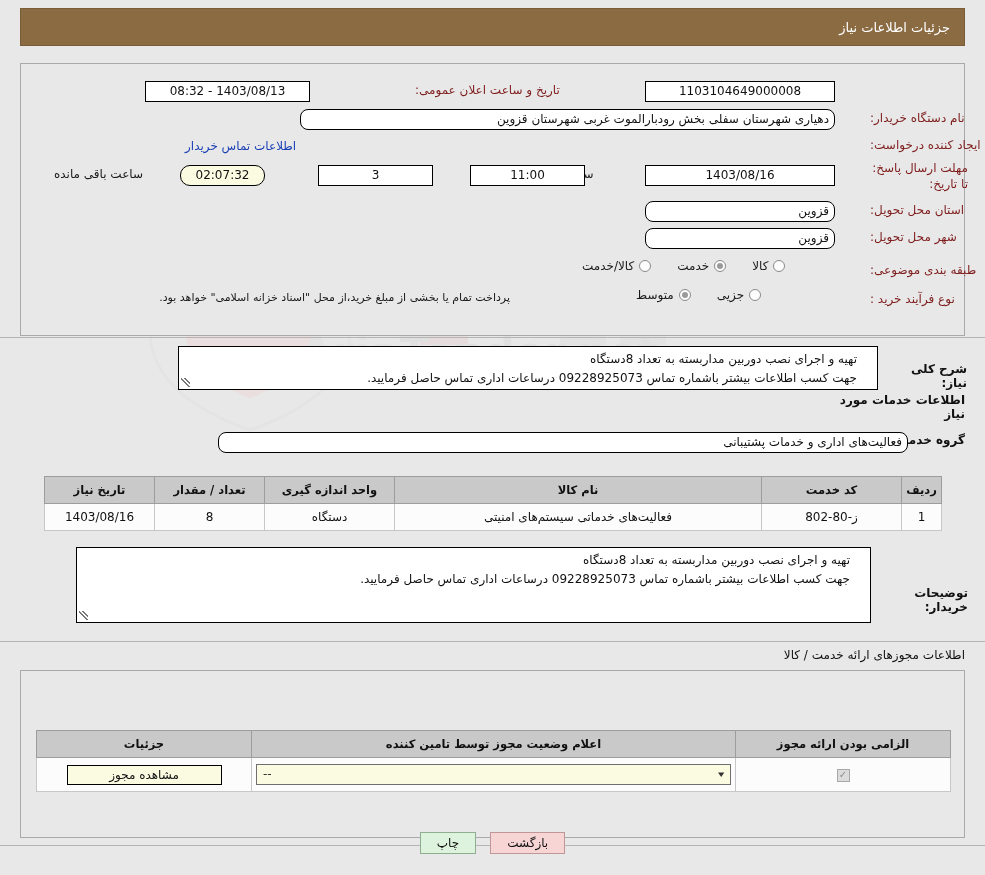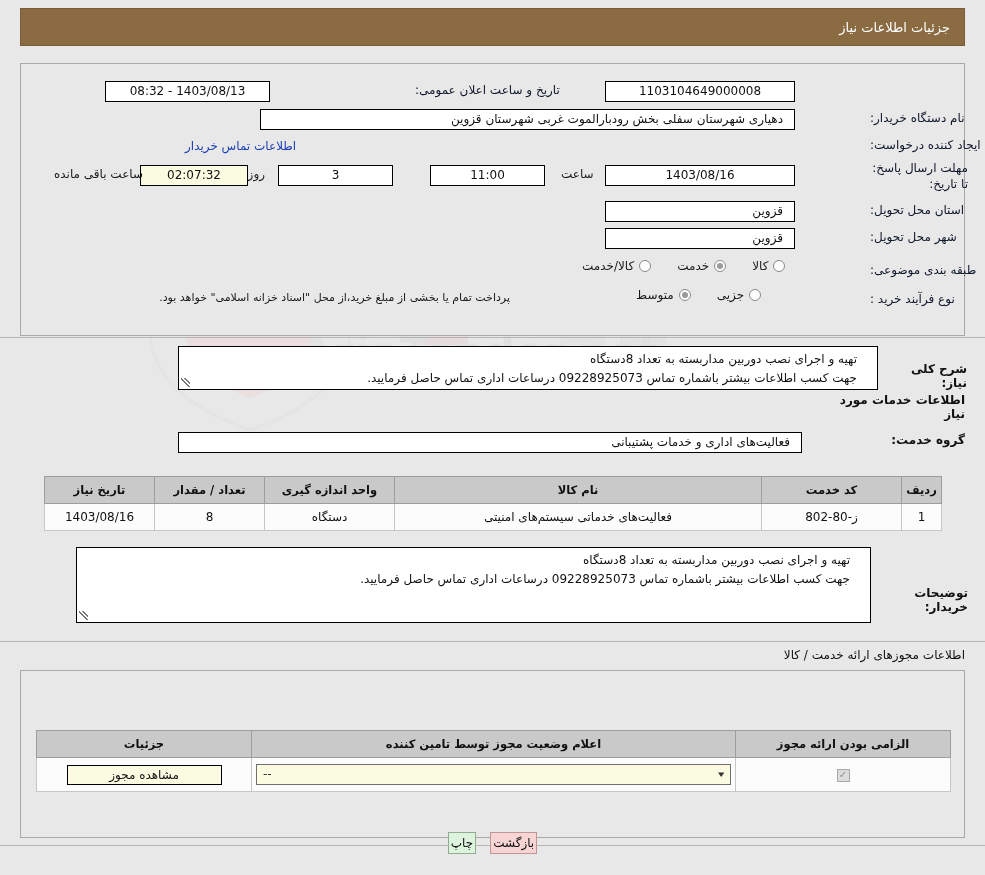--- a/index.html
+++ b/index.html
@@ -62,37 +62,38 @@
   
   .frow {
     position: absolute;
     display: flex;
     align-items: center;
     direction: rtl;
   }
   .lbl {
     text-align: right;
     font-size: 12px;
-    color: #0f172a;
+    color: #7f1d1d;
     line-height: 1.35;
     white-space: pre-line;
   }
   .fld {
     background: #ffffff;
     border: 1px solid #000000;
     height: 21px;
     line-height: 19px;
-    padding: 0 11px;
+    padding: 0 5px;
     font-size: 12px;
     color: #111;
     overflow: hidden;
     white-space: nowrap;
+    margin-left: 40px;
   }
   .fld.center { text-align: center; }
-  .fld.right  { text-align: right; }
+  .fld.right  { text-align: right; border-radius: 8px; }
   .fld.yellow { background: #fbfbe2; }
   .inline-lbl { font-size: 12px; padding: 0 6px; white-space: nowrap; }
   .linkish {
     color: #1a3fb5;
     font-size: 12px;
     text-decoration: none;
     white-space: nowrap;
     cursor: pointer;
   }
   
@@ -203,21 +204,21 @@
     font-size: 12px;
     padding: 2px 10px;
     color: #111;
     cursor: pointer;
     display: inline-block;
   }
   
   .btn {
     border: 1px solid #6b6b6b;
     font-size: 12px;
-    padding: 3px 2px;
+    padding: 3px 16px;
     cursor: pointer;
     color: #111;
   }
   .btn.print  { background: #ddf3dd; border-color: #8fae8f; }
   .btn.back   { background: #f8d5d5; border-color: #c09696; }
   .hr {
     position: absolute;
     border-top: 1px solid #b5b5b5;
     z-index: 1;
   }
@@ -274,21 +275,21 @@
   <a class="linkish" style="position:absolute; left:185px; top:139px; z-index:3;">اطلاعات تماس خریدار</a>
 
   <div class="frow" style="left:868px; top:160px; width:100px; z-index:2;">
     <span class="lbl" style="width:100px;">مهلت ارسال پاسخ: تا تاریخ:</span>
   </div>
   <div class="fld center" style="position:absolute; left:605px; top:165px; width:190px; z-index:2;">1403/08/16</div>
   <span class="inline-lbl" style="position:absolute; left:555px; top:167px; z-index:2;">ساعت</span>
   <div class="fld center" style="position:absolute; left:430px; top:165px; width:115px; z-index:2;">11:00</div>
   <div class="fld center" style="position:absolute; left:278px; top:165px; width:115px; z-index:2;">3</div>
   <span class="inline-lbl" style="position:absolute; left:232px; top:167px; z-index:2;">روز و</span>
-  <div class="fld center yellow" style="position:absolute; left:140px; top:165px; width:108px; z-index:2;">02:07:32</div>
+  <div class="fld center yellow" style="position:absolute; left:140px; top:165px; width:85px; z-index:2;border-radius:10px;">02:07:32</div>
   <span class="inline-lbl" style="position:absolute; left:48px; top:167px; z-index:2;">ساعت باقی مانده</span>
 
   <div class="frow" style="left:870px; top:202px; z-index:2;">
     <span class="lbl">استان محل تحویل:</span>
   </div>
   <div class="fld right" style="position:absolute; left:605px; top:201px; width:190px; z-index:2;">قزوین</div>
 
   <div class="frow" style="left:870px; top:229px; z-index:2;">
     <span class="lbl">شهر محل تحویل:</span>
   </div>
@@ -329,21 +330,21 @@
 
   <div class="hr" style="left:0px; top:337px; width:985px;"></div>
 
   <div class="sec-head" style="left:887px; top:362px; width:80px;">شرح کلی نیاز:</div>
   <div class="tarea" style="position:absolute; left:178px; top:346px; width:700px; height:44px; z-index:2;">تهیه و اجرای نصب دوربین مداربسته به تعداد 8دستگاه
 جهت کسب اطلاعات بیشتر باشماره تماس 09228925073 درساعات اداری تماس حاصل فرمایید.</div>
 
   <div class="sec-head" style="left:825px; top:393px; width:140px;">اطلاعات خدمات مورد نیاز</div>
 
   <div class="sec-head" style="left:880px; top:433px; width:85px;">گروه خدمت:</div>
-  <div class="fld right" style="position:absolute; left:178px; top:432px; width:624px; z-index:2;">فعالیت‌های اداری و خدمات پشتیبانی</div>
+  <div class="fld right" style="position:absolute; left:178px; top:432px; width:690px; z-index:2;">فعالیت‌های اداری و خدمات پشتیبانی</div>
 
   <div class="tbl-wrap" style="left:44px; top:476px; width:898px;">
     <table class="grid">
       <thead>
         <tr>
           <th style="width:40px;">ردیف</th>
           <th style="width:140px;">کد خدمت</th>
           <th>نام کالا</th>
           <th style="width:130px;">واحد اندازه گیری</th>
           <th style="width:110px;">تعداد / مقدار</th>

